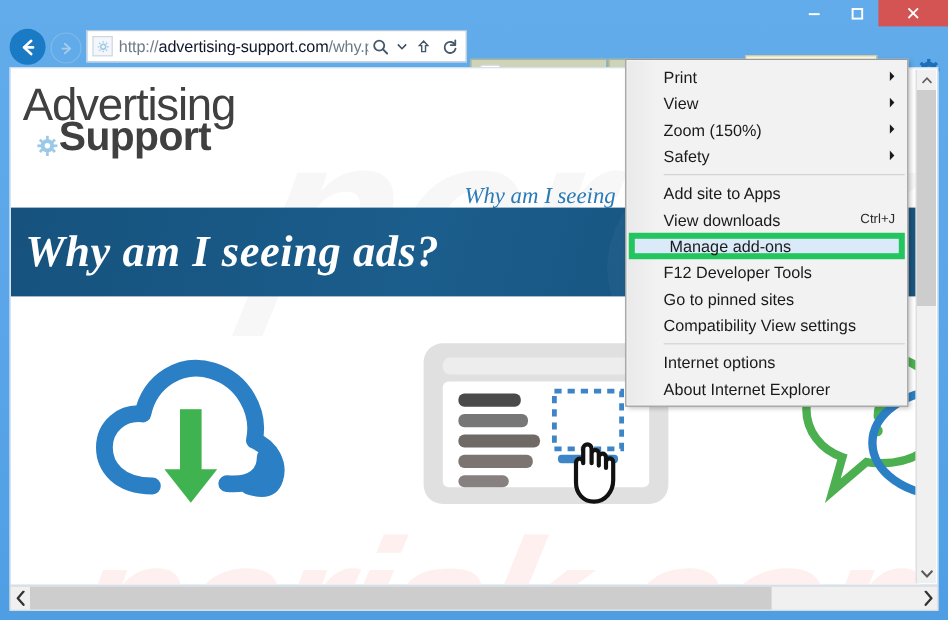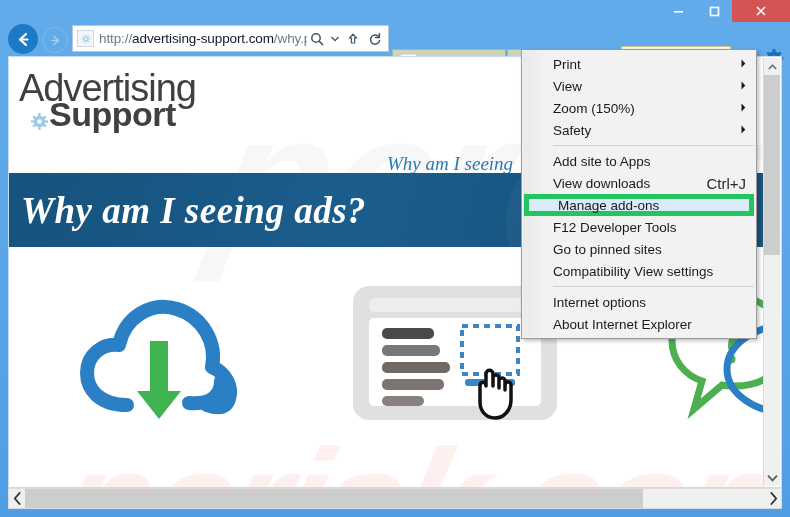--- a/index.html
+++ b/index.html
@@ -144,21 +144,21 @@
   .ctxmenu .gutter{
     position:absolute;left:1px;top:1px;bottom:1px;width:26px;
     background:linear-gradient(90deg,#eaeaea,#f2f2f2);
   }
   .mi{
     position:relative;height:22px;display:flex;align-items:center;
     padding-left:31px;padding-right:10px;box-sizing:border-box;
     white-space:nowrap;
   }
   .mi .mlabel{flex:1 1 auto;}
-  .mi .maccel{color:#2a2a2a;font-size:15px;margin-left:12px;}
+  .mi .maccel{color:#2a2a2a;font-size:11px;margin-left:12px;}
   .mi .marrow{color:#222;font-size:9px;margin-left:12px;}
   .mi.hl{
     background:#dbeaf9;border:5px solid #22c55e;
     margin:0 2px;padding-left:29px;height:22px;
   }
   .msep{height:1px;background:#d3d3d3;margin:4px 2px 4px 31px;}
 
   
   .vscroll{
     position:absolute;right:1px;top:1px;width:16px;bottom:1px;

